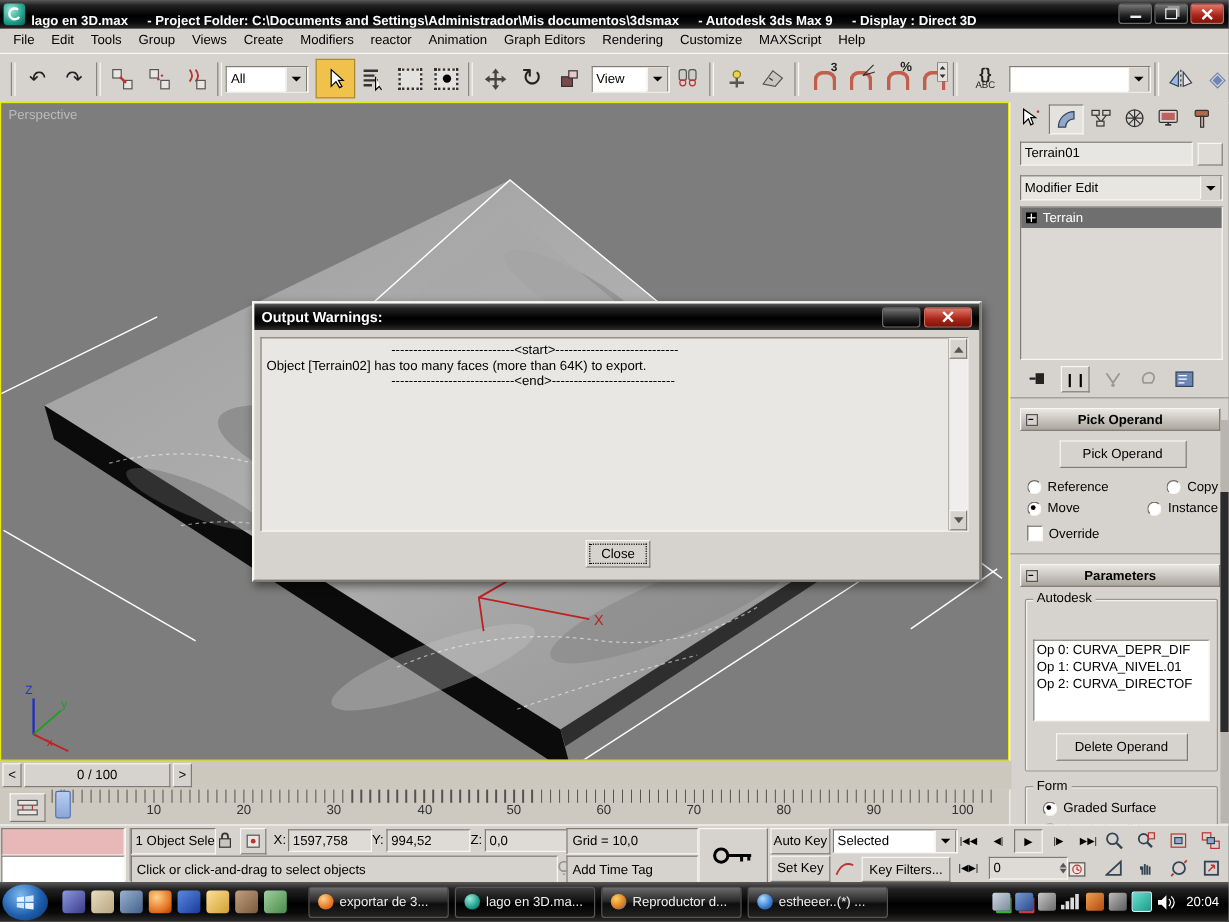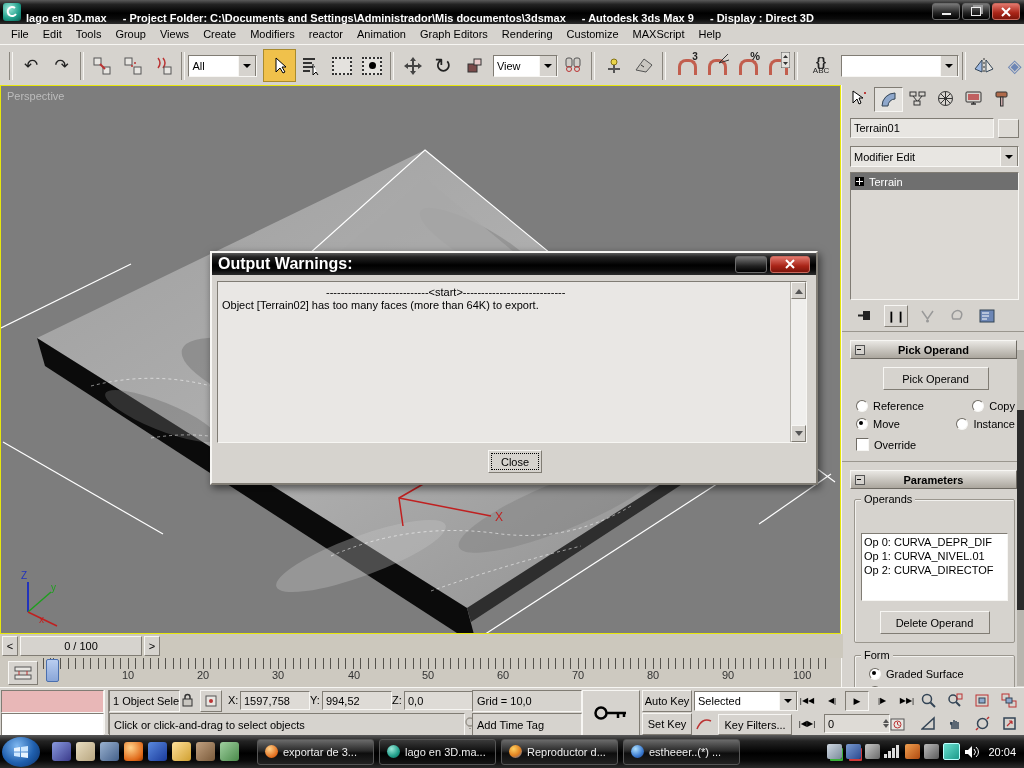--- a/index.html
+++ b/index.html
@@ -306,35 +306,36 @@
     </svg>
     <span class="abs" style="left:6px;top:4px;color:#bcbcbc;">Perspective</span>
     <span class="abs" style="left:494px;top:424px;color:#c02020;font-size:12px;">X</span>
     <span class="abs" style="left:20px;top:484px;color:#2233bb;font-size:10px;">Z</span>
     <span class="abs" style="left:50px;top:496px;color:#1f9e1f;font-size:10px;">y</span>
     <span class="abs" style="left:38px;top:528px;color:#c02020;font-size:10px;">x</span>
   </div>
 
   <div id="dlg" class="abs bo" style="left:210px;top:251px;width:604px;height:230px;border-width:2px;">
     <div class="glass" style="height:22px;display:flex;align-items:center;padding:0 6px;">
-      <span style="color:#fff;font-weight:bold;font-size:16px;">Output Warnings:</span>
+      <span style="color:#fff;font-weight:bold;font-size:12px;">Output Warnings:</span>
       <div style="margin-left:auto;display:flex;gap:3px;">
         <div class="winbtn" style="width:30px;"></div>
         <div class="winbtn close" style="width:38px;">
             <svg width="10" height="10">
               <path d="M1,1 L9,9 M9,1 L1,9" stroke="#fff" stroke-width="2"></path>
             </svg>
           </div>
       </div>
     </div>
 
     <div class="abs bi" style="left:5px;top:28px;width:588px;height:160px;background:#e9e7e4;display:flex;">
       <div style="flex:1;padding:4px 2px 0 4px;line-height:13px;white-space:nowrap;overflow:hidden;">
         <div style="padding-left:104px;">----------------------------&lt;start&gt;----------------------------</div>
         <div>Object [Terrain02] has too many faces (more than 64K) to export.</div>
+        <div style="padding-left:104px;">----------------------------&lt;end&gt;----------------------------</div>
       </div>
       <div class="scroll" style="width:15px;display:flex;flex-direction:column;justify-content:space-between;">
         <div class="sbtn">
             <div class="tri-up"></div>
           </div>
         <div class="sbtn">
             <div class="tri-dn"></div>
           </div>
       </div>
     </div>
@@ -472,21 +473,21 @@
           <span>Override</span>
         </div>
     </div>
 
     <div class="rollhdr" style="margin:8px 8px 0 8px;">
       <div class="collapse"></div>
       <span>Parameters</span>
     </div>
     <div style="padding:10px 10px 0 12px;">
       <div class="grp" style="padding:10px 6px 8px 6px;">
-        <span class="grplabel">Operands</span>
+        <span class="grplabel">Autodesk</span>
         <div class="field" style="display:block;height:64px;padding:1px 2px;line-height:14px;margin-top:23px;">
           <div>Op 0: CURVA_DEPR_DIF</div>
           <div>Op 1: CURVA_NIVEL.01</div>
           <div>Op 2: CURVA_DIRECTOF</div>
         </div>
         <div class="btn bo" style="width:108px;height:21px;margin:10px auto 0 auto;">
             <span>Delete Operand</span>
           </div>
       </div>
       <div class="grp" style="margin-top:12px;padding:12px 6px 10px 14px;">

